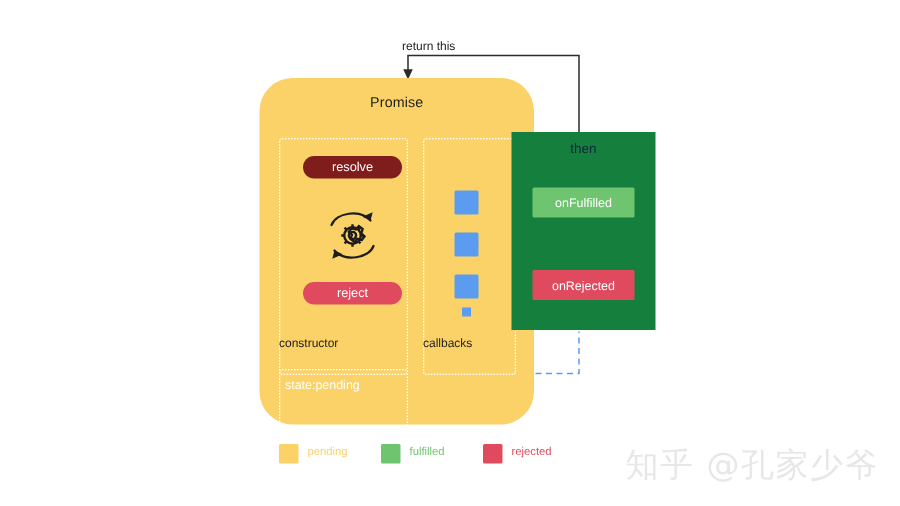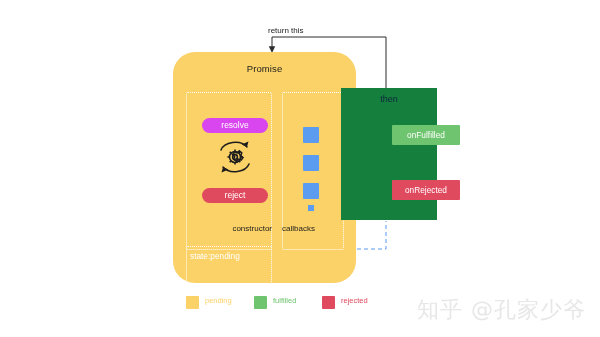--- a/index.html
+++ b/index.html
@@ -77,23 +77,23 @@
     position: absolute;
     border-radius: 999px;
     color: #ffffff;
     font-size: 8.5px;
     text-align: center;
     line-height: 15px;
     height: 15px;
   }
   .pill-resolve {
     left: 202px;
-    top: 118px;
+    top: 104px;
     width: 66px;
-    background: #d946ef;
+    background: #7f1d1d;
   }
   .pill-reject {
     left: 202px;
     top: 188px;
     width: 66px;
     background: #e04a5f;
   }
 
   .gear-wrap {
     position: absolute;
@@ -101,21 +101,21 @@
     top: 133px;
     width: 56px;
     height: 48px;
   }
 
   .label-constructor {
     position: absolute;
     left: 186px;
     top: 224px;
     width: 86px;
-    text-align: right;
+    text-align: left;
     font-size: 8px;
     color: #1d1d1d;
   }
   .label-callbacks {
     position: absolute;
     left: 282px;
     top: 224px;
     width: 62px;
     text-align: left;
     font-size: 8px;
@@ -175,21 +175,20 @@
   .then-box {
     position: absolute;
     left: 14px;
     width: 68px;
     height: 20px;
     color: #ffffff;
     font-size: 8.3px;
     text-align: center;
     line-height: 20px;
     border-radius: 1px;
-    margin-left: 37px;
   }
   .box-onfulfilled {
     top: 37px;
     background: #6fc46f;
   }
   .box-onrejected {
     top: 92px;
     background: #e04a5f;
   }
 

